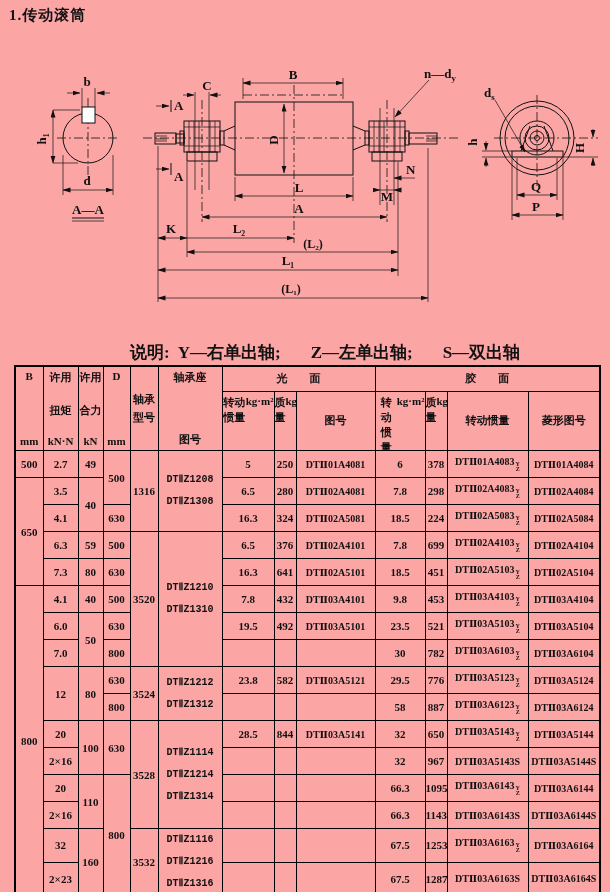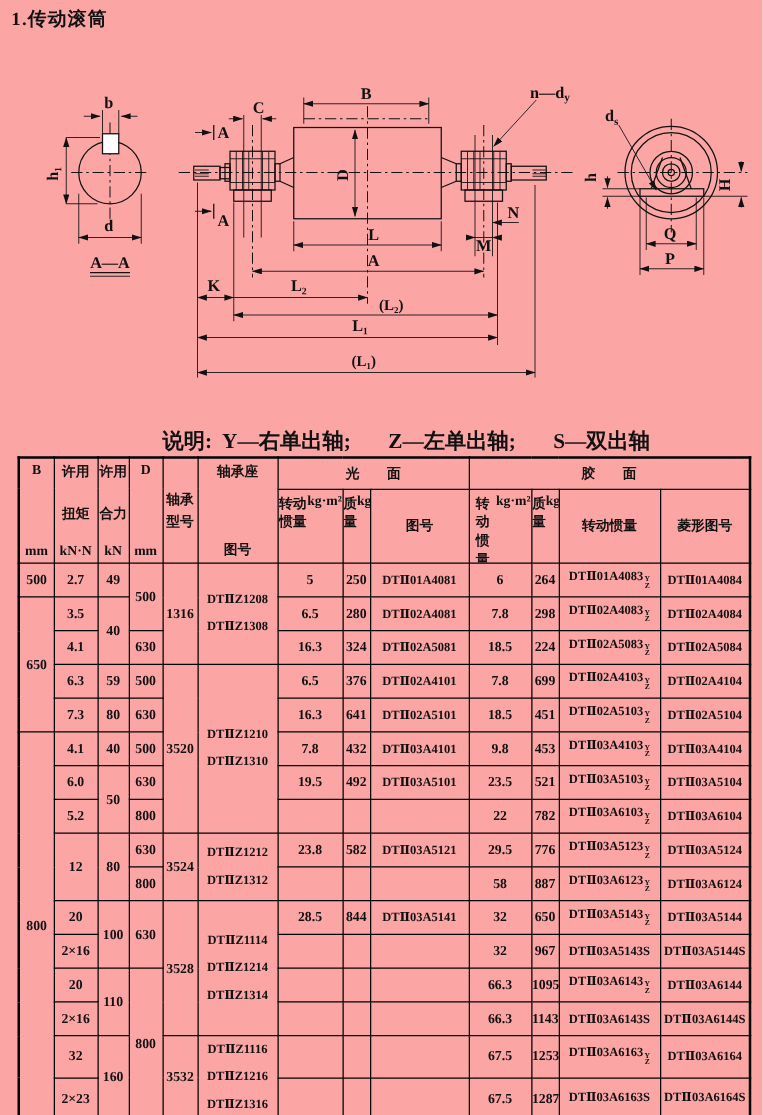--- a/index.html
+++ b/index.html
@@ -16,21 +16,21 @@
   th,td{border:1px solid #000;text-align:center;vertical-align:middle;padding:0;
         font-weight:bold;font-size:11px;color:#111;overflow:hidden;}
   thead tr.r1{height:25px;}
   thead tr.r2{height:58px;}
   tbody tr{height:27px;}
   .vs{display:flex;flex-direction:column;justify-content:space-between;height:77px;padding:3px 0;}
   .vs2{display:flex;flex-direction:row;justify-content:space-between;height:52px;padding:3px 0;}
   .mid{display:flex;flex-direction:column;justify-content:center;gap:3px;height:79px;}
   .figno{font-size:10px;letter-spacing:0;}
   .seat{font-size:10px;}
-  .seat div{line-height:22px;}
+  .seat div{line-height:22px;font-family:Liberation Mono, monospace;}
   .stack{display:inline-flex;flex-direction:column;vertical-align:-1px;margin-left:1px;
          font-size:6px;line-height:5.5px;font-weight:bold;}
   
   .ln{stroke:#111;stroke-width:1;fill:none;}
   .thin{stroke:#111;stroke-width:0.7;fill:none;}
   .cl{stroke:#111;stroke-width:0.8;fill:none;stroke-dasharray:9 3 2 3;}
   .wh{fill:#fdfdfd;stroke:#111;stroke-width:1;}
   text.dim{font-family:"Liberation Serif","DejaVu Serif",serif;font-size:13px;font-weight:bold;fill:#111;}
   text.dims{font-family:"Liberation Serif","DejaVu Serif",serif;font-size:12px;font-weight:bold;fill:#111;}
 </style>
@@ -331,21 +331,21 @@
             <td rowspan="2">500</td>
             <td rowspan="3">1316</td>
             <td rowspan="3" class="seat">
               <div>DTⅡZ1208</div>
               <div>DTⅡZ1308</div>
             </td>
             <td>5</td>
             <td>250</td>
             <td class="figno">DTⅡ01A4081</td>
             <td>6</td>
-            <td>264</td>
+            <td>378</td>
             <td class="figno">DTⅡ01A4083<span class="stack">
                 <span>Y</span>
                 <span>Z</span>
               </span></td>
             <td class="figno">DTⅡ01A4084</td>
           </tr>
           <tr>
             <td rowspan="4">650</td>
             <td>3.5</td>
             <td rowspan="2">40</td>
@@ -434,26 +434,26 @@
             <td class="figno">DTⅡ03A5101</td>
             <td>23.5</td>
             <td>521</td>
             <td class="figno">DTⅡ03A5103<span class="stack">
                 <span>Y</span>
                 <span>Z</span>
               </span></td>
             <td class="figno">DTⅡ03A5104</td>
           </tr>
           <tr>
-            <td>5.2</td>
+            <td>7.0</td>
             <td>800</td>
             <td></td>
             <td></td>
             <td></td>
-            <td>22</td>
+            <td>30</td>
             <td>782</td>
             <td class="figno">DTⅡ03A6103<span class="stack">
                 <span>Y</span>
                 <span>Z</span>
               </span></td>
             <td class="figno">DTⅡ03A6104</td>
           </tr>
           <tr>
             <td rowspan="2">12</td>
             <td rowspan="2">80</td>

